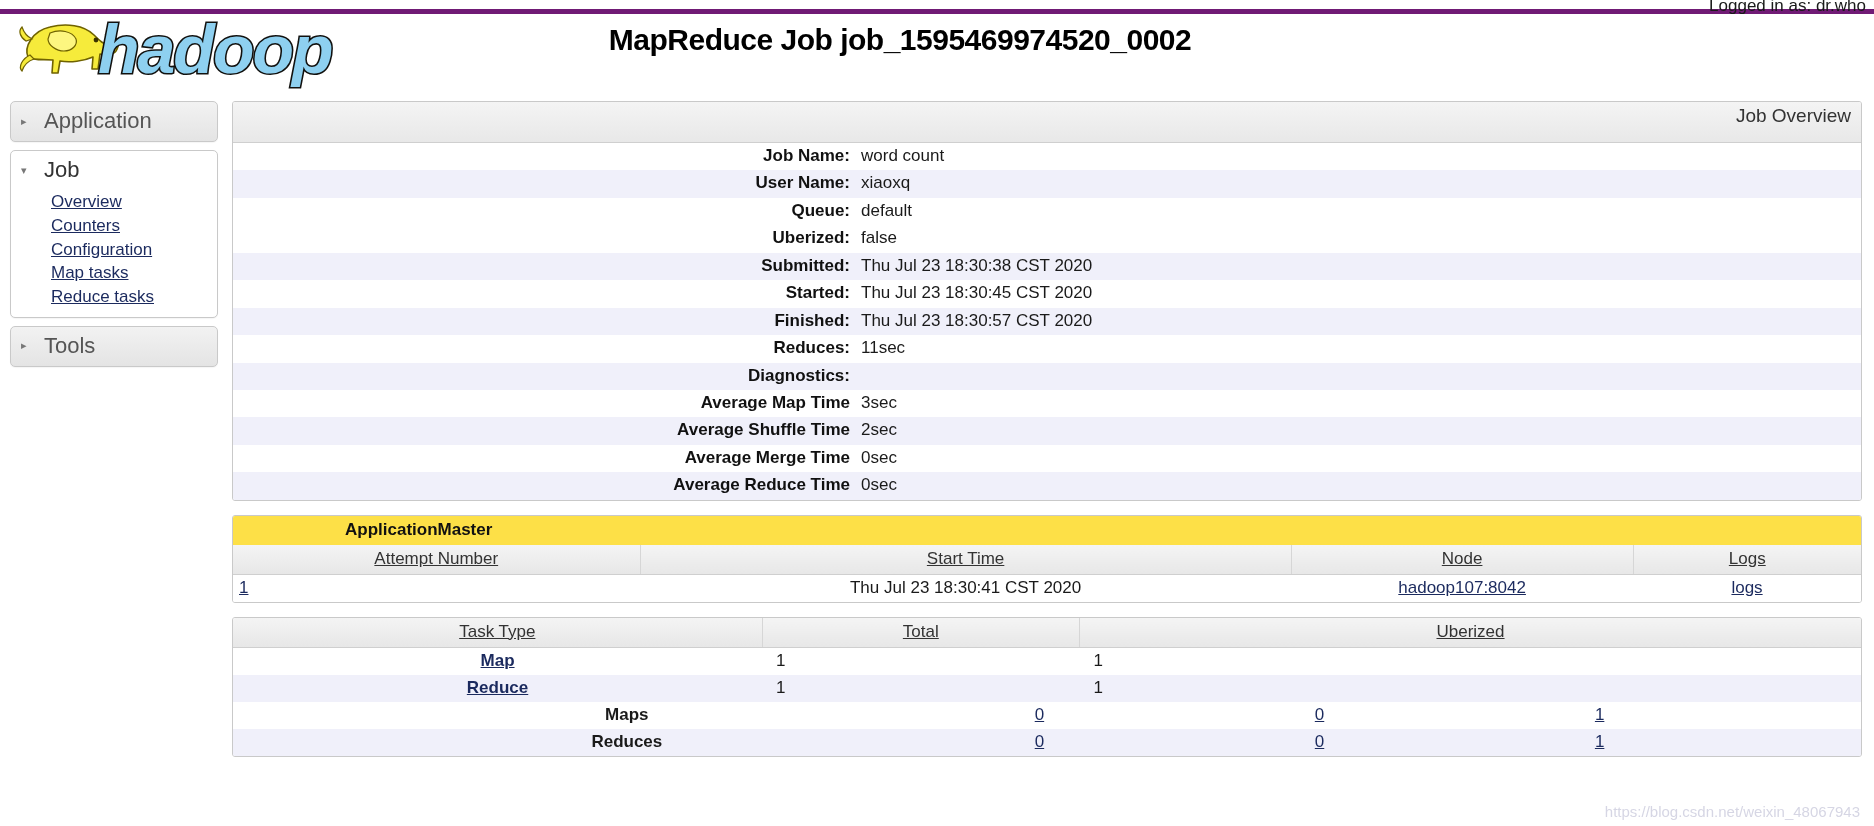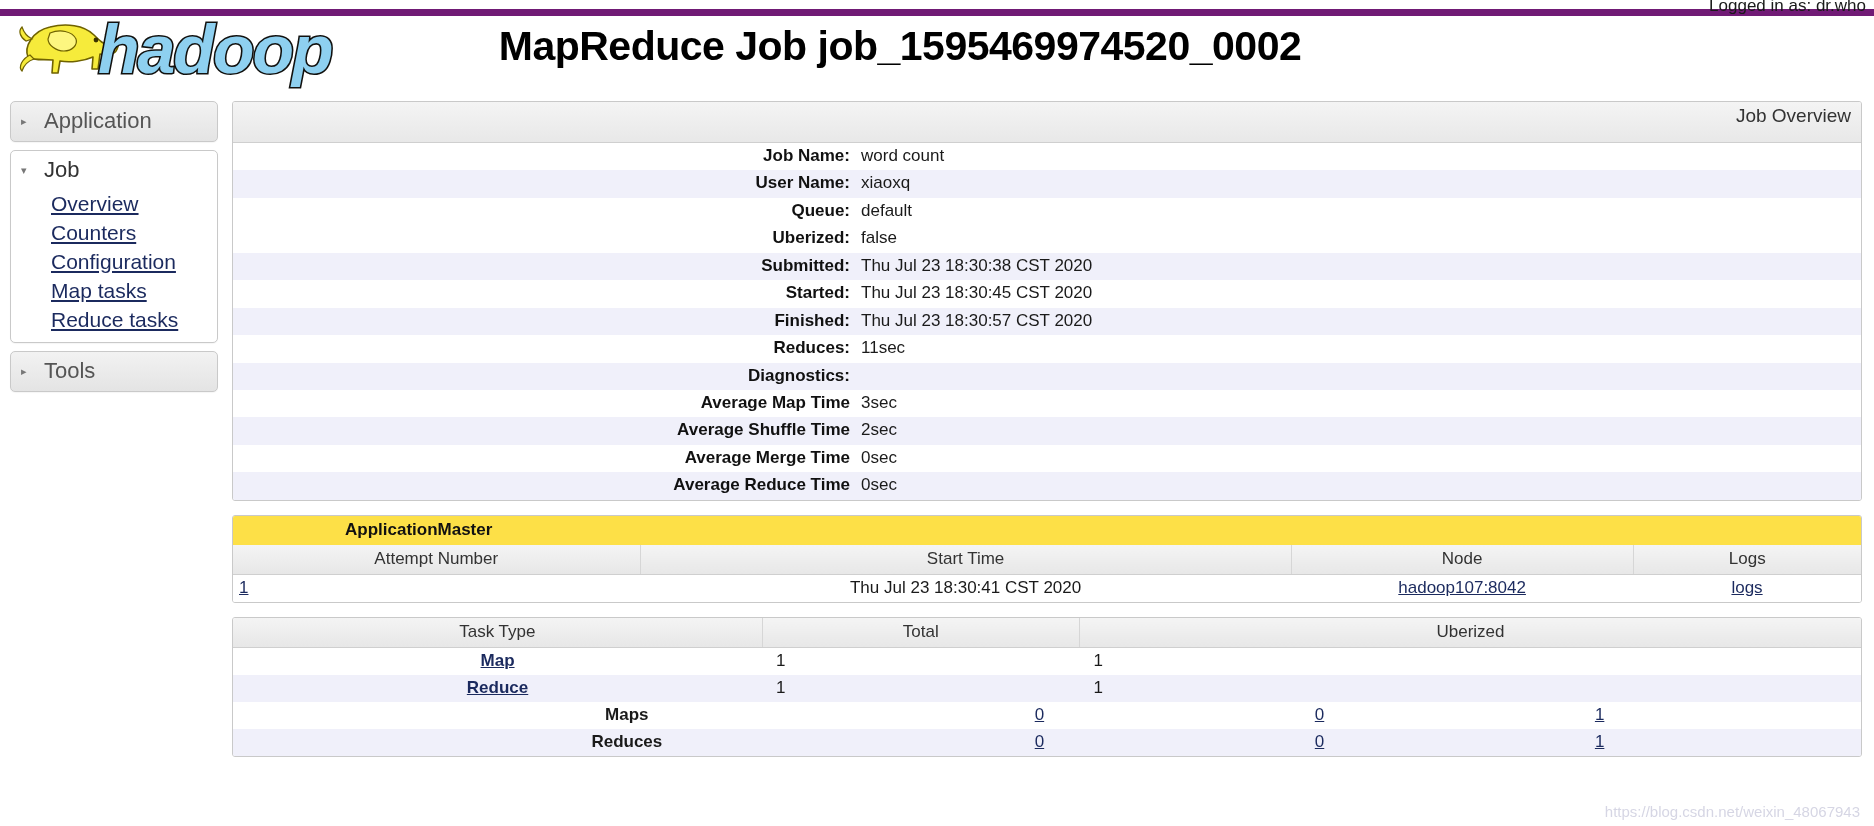--- a/index.html
+++ b/index.html
@@ -18,21 +18,21 @@
     background: #ffffff;
   }
 
   
   .topbar {
     position: absolute;
     top: 0; left: 0;
     width: 1874px;
     height: 9px;
     background: #ffffff;
-    border-bottom: 7px solid #701a75;
+    border-bottom: 5px solid #701a75;
   }
   .login-label {
     position: absolute;
     top: -4px;
     right: 8px;
     font-size: 17px;
     color: #1a1a1a;
     white-space: nowrap;
   }
 
@@ -50,21 +50,21 @@
     width: 380px;
     height: 86px;
   }
   .logo svg { display: block; }
   .page-title {
     position: absolute;
     left: 0;
     top: 14px;
     width: 1800px;
     text-align: center;
-    font-size: 41px;
+    font-size: 30px;
     font-weight: bold;
     color: #000000;
     letter-spacing: -0.5px;
   }
 
   
   .body-area {
     position: absolute;
     top: 101px; left: 0;
     width: 1874px;
@@ -108,21 +108,21 @@
   }
   .nav-list {
     list-style: none;
     margin: 0;
     padding: 0 0 8px 40px;
   }
   .nav-list li { margin: 0; padding: 0; }
   .nav-list a {
     display: inline-block;
     color: #1b2a5e;
-    font-size: 21px;
+    font-size: 17px;
     text-decoration: underline;
     padding: 1px 0;
     line-height: 1.28;
   }
 
   
   .content {
     position: absolute;
     left: 232px;
     top: 0;
@@ -168,20 +168,21 @@
   }
 
   
   .dt th {
     background: linear-gradient(#f4f4f4, #e7e7e7);
     border-bottom: 1px solid #cfcfcf;
     border-left: 1px solid #d6d6d6;
     font-weight: normal;
     color: #333333;
     padding: 4px 6px 5px 6px;
+    text-decoration: underline;
   }
   .dt th:first-child { border-left: none; }
   .dt td {
     padding: 3px 6px 4px 6px;
     color: #1a1a1a;
   }
   .dt .title-cell {
     font-weight: bold;
     text-align: left;
     padding: 4px 6px 5px 112px;

